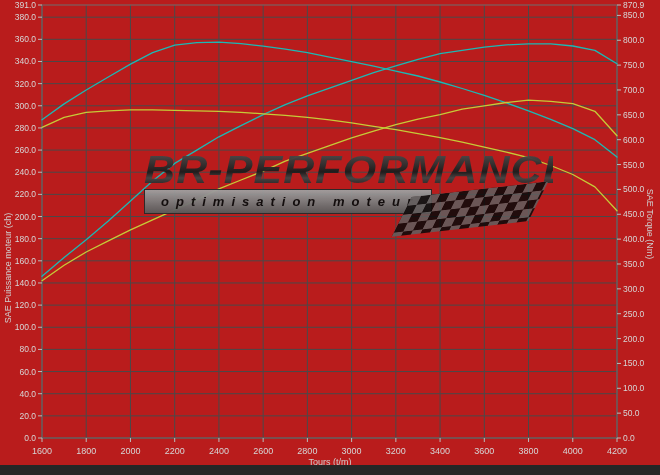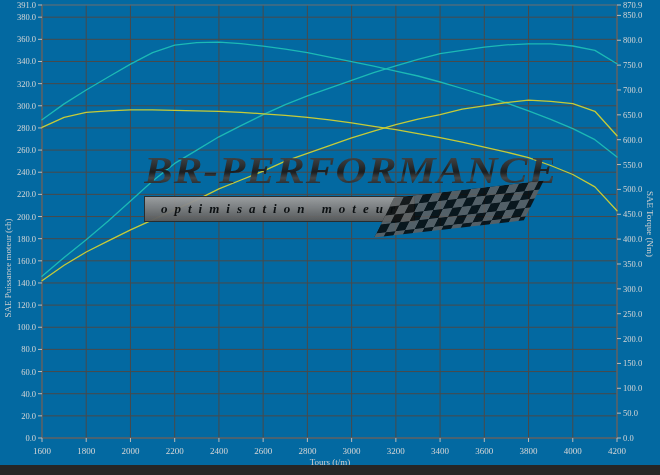--- a/index.html
+++ b/index.html
@@ -1,32 +1,32 @@
 <!DOCTYPE html>
 <html><head>
 <meta charset="utf-8">
 <style>
   html,body{margin:0;padding:0;background:#000;}
-  #screen{position:relative;width:660px;height:475px;background:#0369a1;overflow:hidden;
-          font-family:Liberation Serif, serif;}
+  #screen{position:relative;width:660px;height:475px;background:#b91c1c;overflow:hidden;
+          font-family:Liberation Sans, sans-serif;}
   svg{position:absolute;left:0;top:0;}
   .axis-title{position:absolute;color:#cfcfcf;font-size:9px;white-space:nowrap;}
   #left-title{left:8px;top:268px;transform:translate(-50%,-50%) rotate(-90deg);}
   #right-title{left:650px;top:224px;transform:translate(-50%,-50%) rotate(90deg);}
   #x-title{left:330px;top:462px;transform:translate(-50%,-50%);text-align:center;}
   
   #watermark{position:absolute;left:144px;top:149px;width:390px;opacity:.96;
              pointer-events:none;}
   #wm-big{font-style:italic;font-weight:900;font-size:41px;line-height:42px;
           letter-spacing:1px;text-transform:uppercase;white-space:nowrap;
           transform:scale(1.05,.95);transform-origin:left;
           background:linear-gradient(180deg,#555 0%,#1c1c1c 55%,#454545 70%,#111 100%);
           -webkit-background-clip:text;background-clip:text;color:transparent;
           text-shadow:none;}
-  #wm-row{display:flex;align-items:center;margin-top:-2px;}
+  #wm-row{display:flex;align-items:flex-start;margin-top:-2px;}
   #wm-bar{background:linear-gradient(180deg,#a0a0a0,#595959);color:#0d0d0d;
           font-weight:bold;font-style:italic;font-size:13px;letter-spacing:7px;
           padding:4px 12px 4px 16px;white-space:nowrap;border:1px solid #2a2a2a;}
   #wm-flag{width:140px;height:40px;margin-left:-26px;opacity:.9;
            background:repeating-conic-gradient(#0a0a0a 0% 25%,#606060 25% 50%) 0 0/18px 18px;
            transform:skewX(-32deg) rotate(-7deg);}
   #bottom-bar{position:absolute;left:0;top:465px;width:660px;height:10px;background:#262626;}
 </style>
 </head>
 <body>

